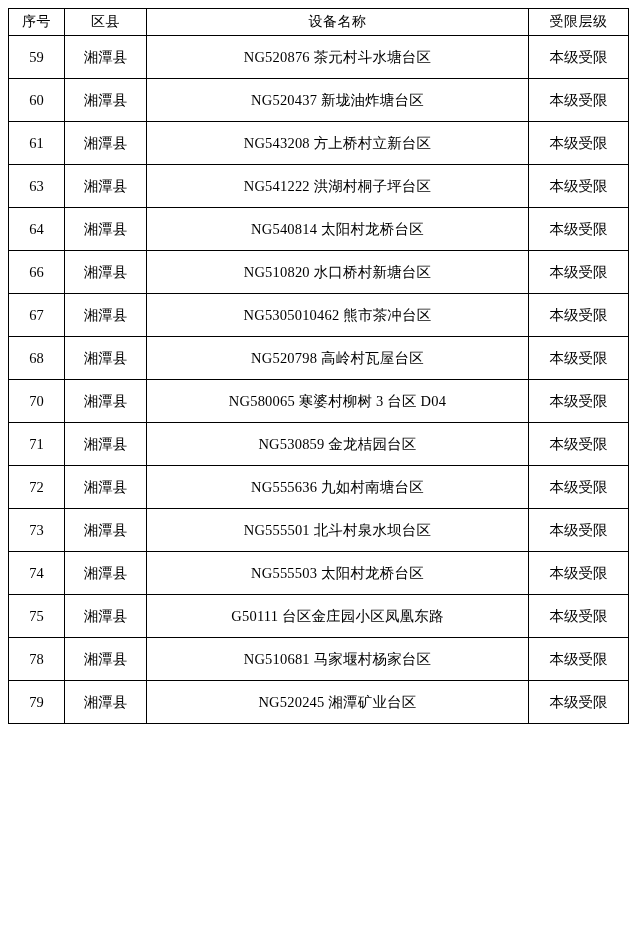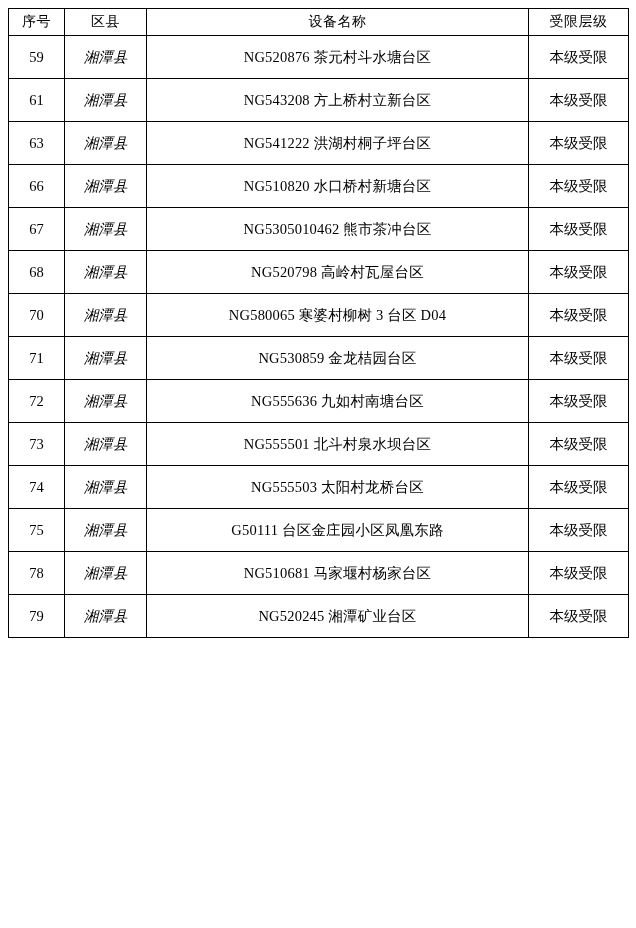--- a/index.html
+++ b/index.html
@@ -42,21 +42,21 @@
   table.data-table tbody td {
     height: 42px;
     font-size: 14.5px;
   }
   col.c-seq { width: 56px; }
   col.c-district { width: 82px; }
   col.c-device { width: 382px; }
   col.c-level { width: 100px; }
 
   td.seq-cell { font-size: 14px; margin-left: 40px; }
-  td.district-cell { font-size: 14.5px; font-style: italic; }
+  td.district-cell { font-size: 14.5px; }
   td.device-cell { font-size: 14.5px; letter-spacing: 0.2px; }
   td.level-cell { font-size: 14.5px; }
 </style>
 </head>
 <body>
 
 <div class="page">
   <table class="data-table">
     <colgroup>
       <col class="c-seq">
@@ -73,29 +73,41 @@
       </tr>
     </thead>
     <tbody id="table-body">
         <tr>
           <td class="seq-cell">59</td>
           <td class="district-cell">湘潭县</td>
           <td class="device-cell">NG520876 茶元村斗水塘台区</td>
           <td class="level-cell">本级受限</td>
         </tr>
         <tr>
+          <td class="seq-cell">60</td>
+          <td class="district-cell">湘潭县</td>
+          <td class="device-cell">NG520437 新垅油炸塘台区</td>
+          <td class="level-cell">本级受限</td>
+        </tr>
+        <tr>
           <td class="seq-cell">61</td>
           <td class="district-cell">湘潭县</td>
           <td class="device-cell">NG543208 方上桥村立新台区</td>
           <td class="level-cell">本级受限</td>
         </tr>
         <tr>
           <td class="seq-cell">63</td>
           <td class="district-cell">湘潭县</td>
           <td class="device-cell">NG541222 洪湖村桐子坪台区</td>
+          <td class="level-cell">本级受限</td>
+        </tr>
+        <tr>
+          <td class="seq-cell">64</td>
+          <td class="district-cell">湘潭县</td>
+          <td class="device-cell">NG540814 太阳村龙桥台区</td>
           <td class="level-cell">本级受限</td>
         </tr>
         <tr>
           <td class="seq-cell">66</td>
           <td class="district-cell">湘潭县</td>
           <td class="device-cell">NG510820 水口桥村新塘台区</td>
           <td class="level-cell">本级受限</td>
         </tr>
         <tr>
           <td class="seq-cell">67</td>

